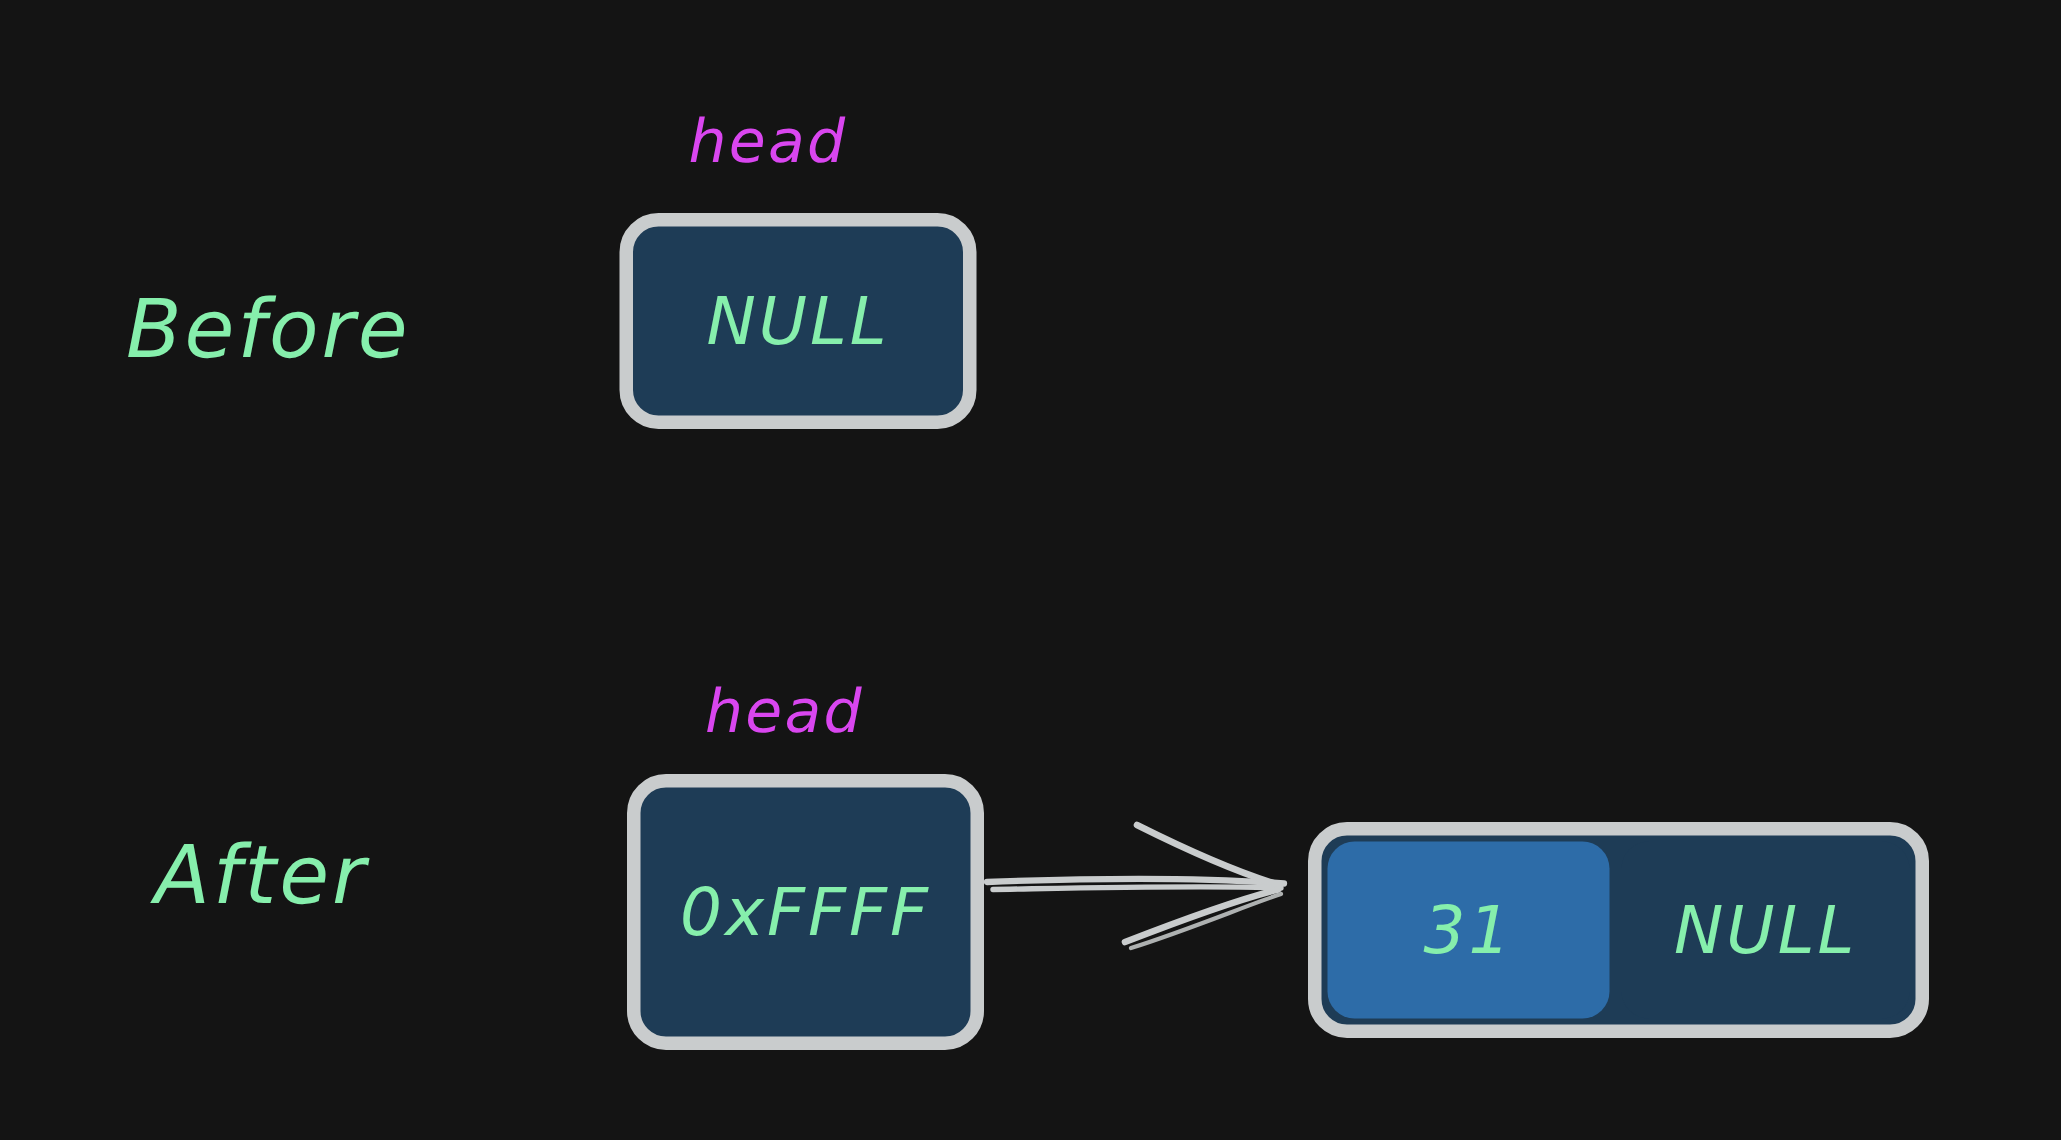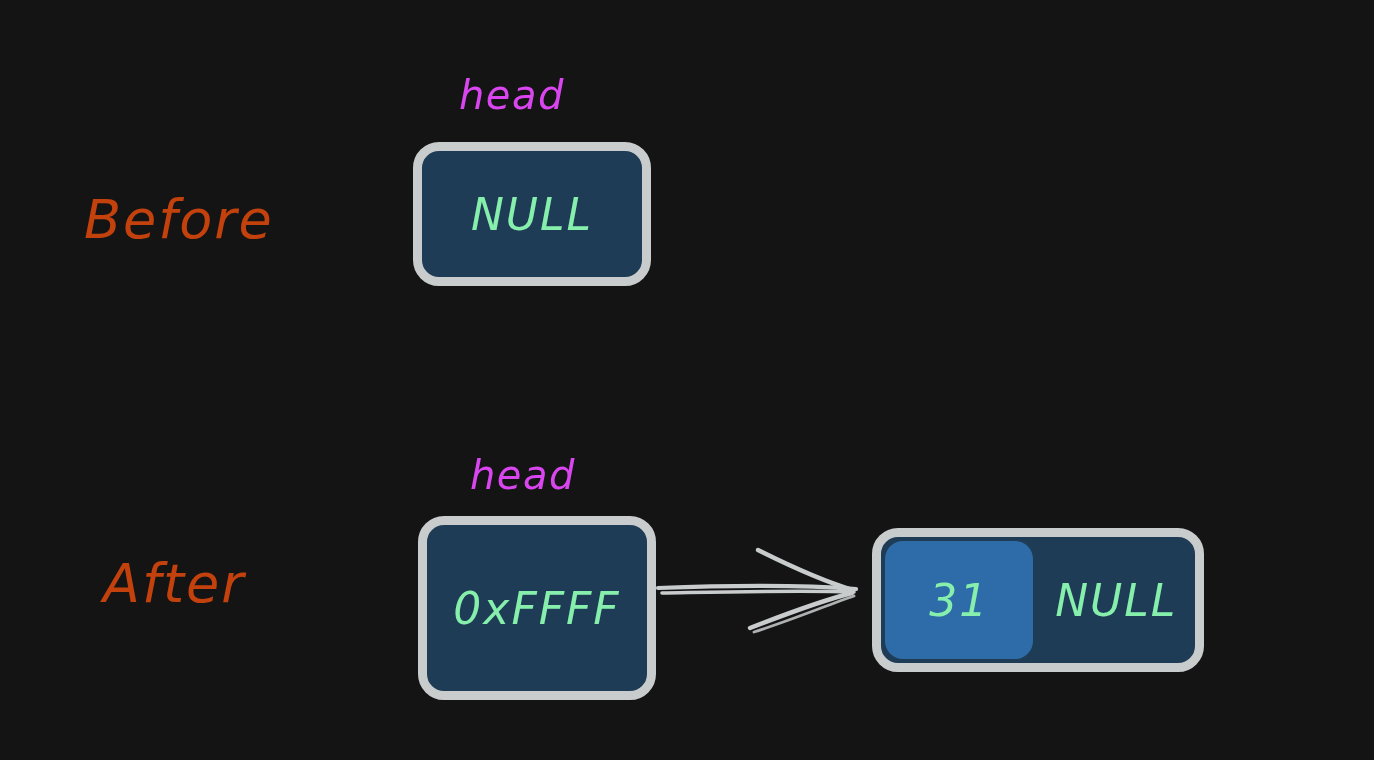--- a/index.html
+++ b/index.html
@@ -24,21 +24,21 @@
     font-style: italic;
     font-weight: 400;
     letter-spacing: 1px;
     white-space: nowrap;
     user-select: none;
   }
 
   .row-label {
     font-size: 54px;
     letter-spacing: 2px;
-    color: #c2410c;
+    color: #86efac;
   }
 
   .node-caption {
     font-size: 40px;
     letter-spacing: 1.5px;
   }
 
   
   .box {
     position: absolute;
@@ -110,21 +110,21 @@
 
   <div class="hand row-label" style="left:103px; top:552px;">After</div>
 
   <div class="hand node-caption" style="left:470px; top:452px;">head</div>
 
   <div class="box" style="left:418px; top:516px; width:238px; height:184px;">
     <span class="box-text">0xFFFF</span>
   </div>
 
 
-  <div class="node-split" style="left:872px; top:528px; width:332px; height:144px;">
+  <div class="node-split" style="left:872px; top:548px; width:414px; height:144px;">
     <div class="cell cell-data">
       <span class="box-text">31</span>
     </div>
     <div class="cell cell-next">
       <span class="box-text">NULL</span>
     </div>
   </div>
 
   <svg class="arrow-svg" style="left:640px; top:540px;" width="240" height="110" viewBox="0 0 240 110">
 

